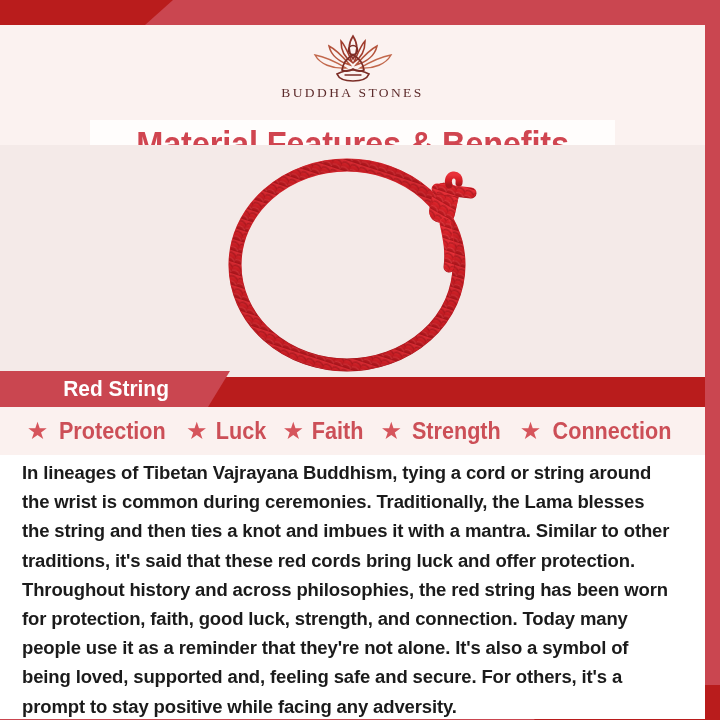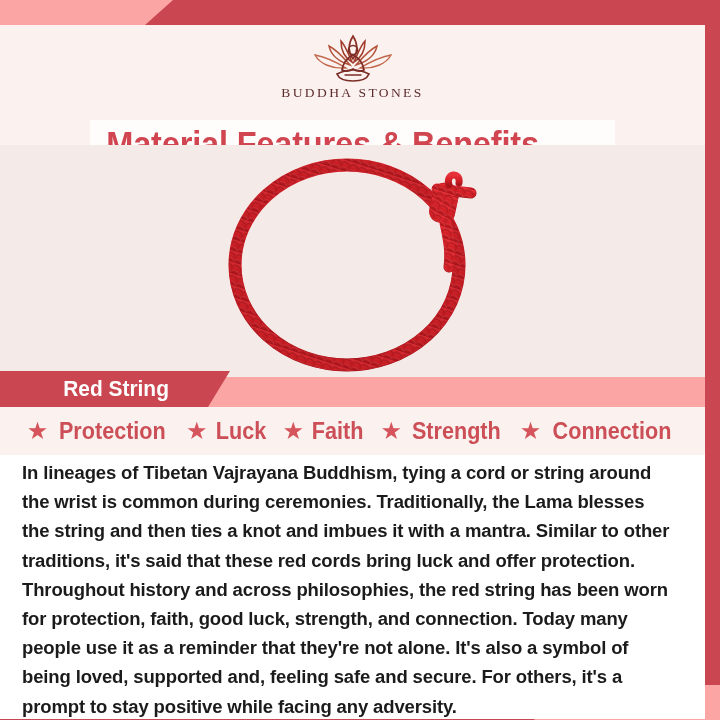--- a/index.html
+++ b/index.html
@@ -7,21 +7,21 @@
   html, body {
     width:720px; height:720px;
     font-family:"Liberation Sans", sans-serif;
     background:#ffffff;
     overflow:hidden;
   }
 
   #page {
     position:relative;
     width:720px; height:720px;
-    background:#fca5a5;
+    background:#b91c1c;
   }
 
   
   .bar-top {
     position:absolute; top:0; left:145px; width:575px; height:25px;
     background:#ca4650;
     clip-path:polygon(28px 0, 100% 0, 100% 100%, 0 100%);
   }
   .bar-left {
     position:absolute; left:0; top:184px; width:27px; height:536px;
@@ -51,21 +51,21 @@
   .logo-word {
     margin-top:2px;
     font-family:"Liberation Serif", serif;
     font-size:13.5px; letter-spacing:2.4px;
     color:#5d2b2b; font-weight:400;
   }
 
   .title-band {
     position:absolute; top:95px; left:90px; width:525px; height:48px;
     background:#fffdfc;
-    display:flex; align-items:center; justify-content:flex-start;
+    display:flex; align-items:center; justify-content:center;
   }
   .title-band span {
     font-size:35px; font-weight:bold; color:#d04550;
     letter-spacing:-0.2px;
     transform:scaleX(0.93);
     white-space:nowrap;
   }
 
   
   .product-panel {

